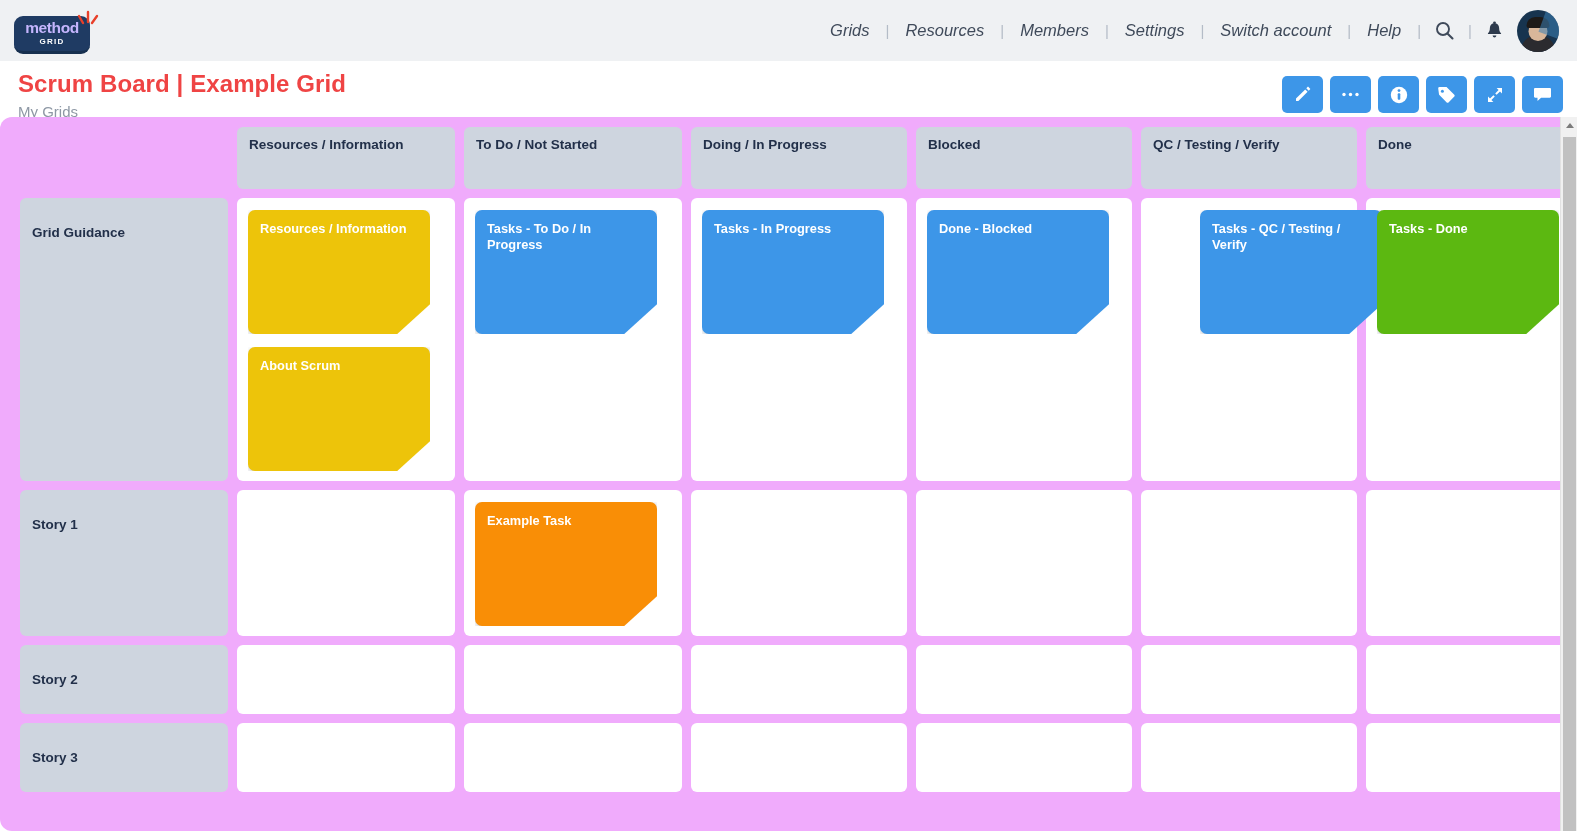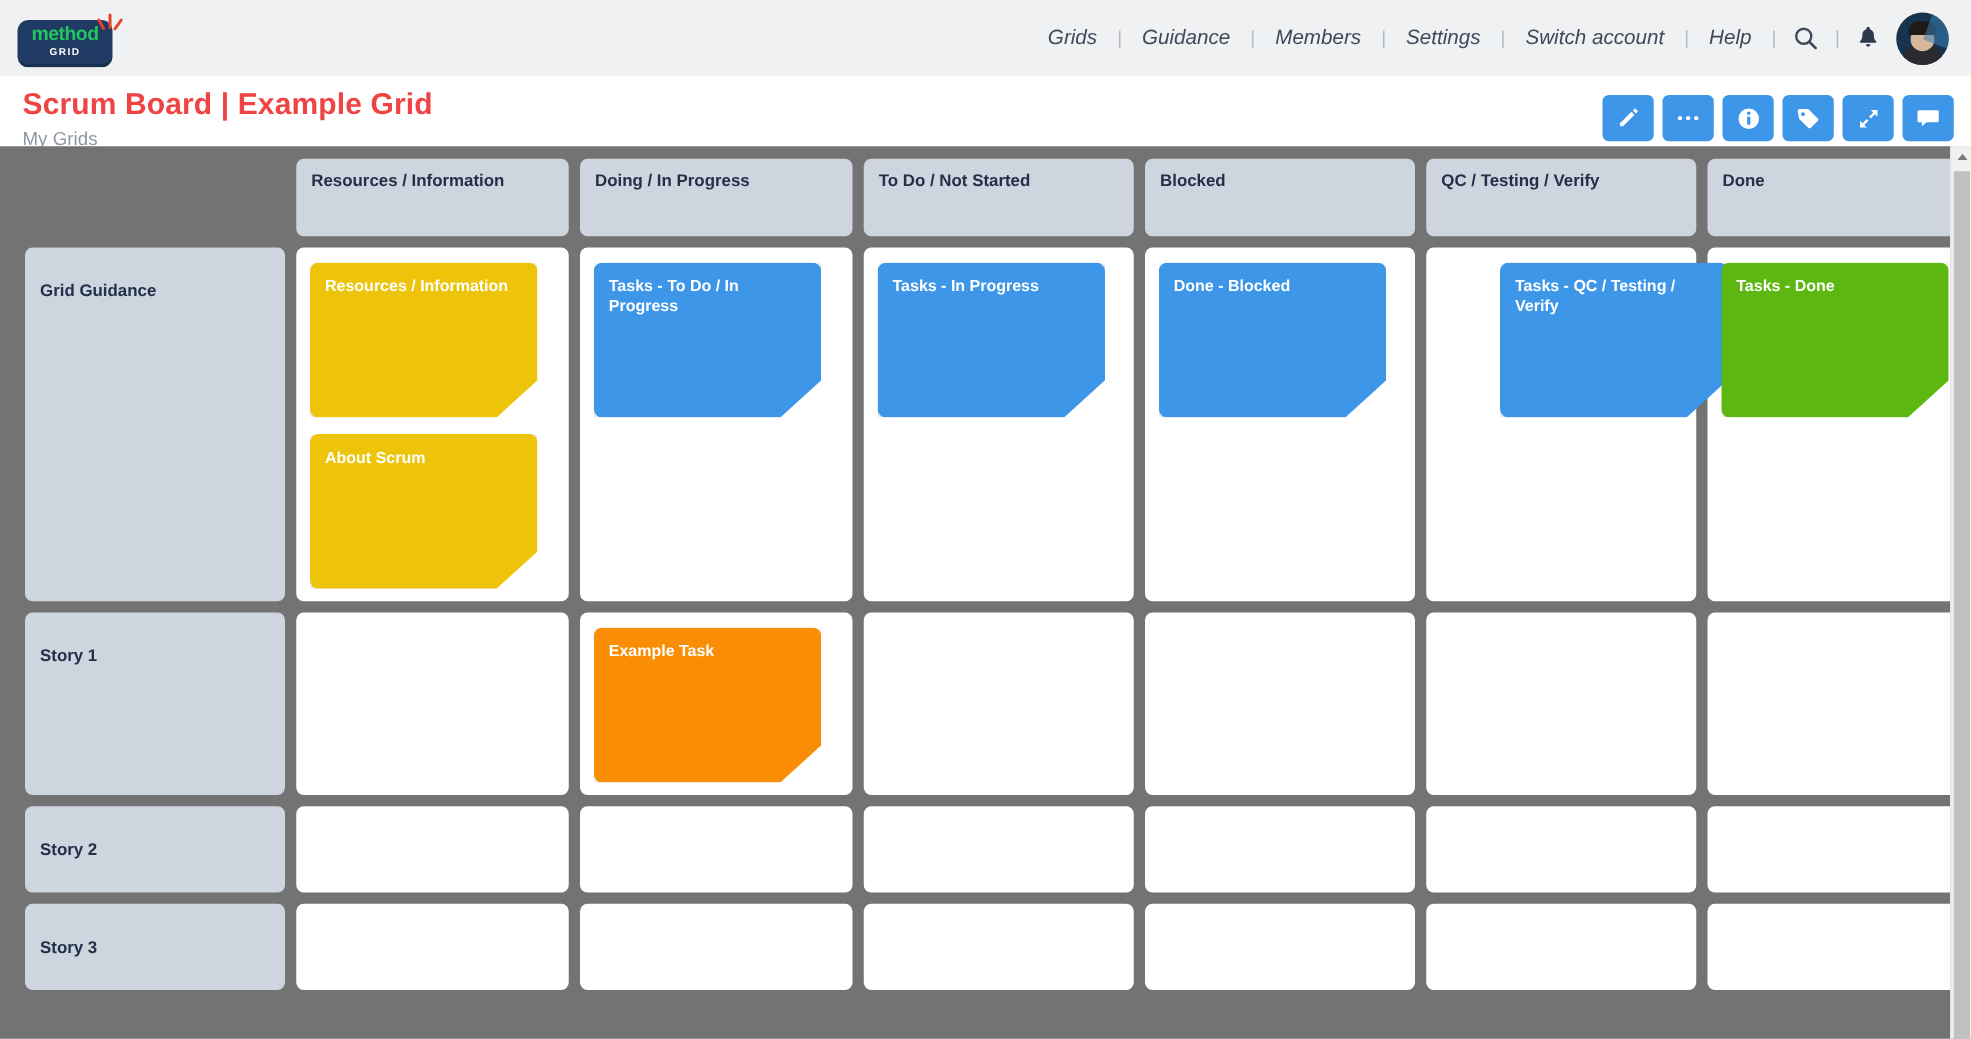--- a/index.html
+++ b/index.html
@@ -23,21 +23,21 @@
   .logo-badge {
     position: absolute; left: 0; top: 8px;
     width: 76px; height: 38px;
     background: #1f3b63;
     border-radius: 9px;
     border-bottom: 3px solid #17304f;
     display: flex; flex-direction: column;
     align-items: center; justify-content: center;
     line-height: 1;
   }
-  .logo-badge .m1 { color: #22c55e; font-size: 15.5px; font-weight: bold; letter-spacing: -0.4px; }
+  .logo-badge .m1 { color: #c4b5fd; font-size: 15.5px; font-weight: bold; letter-spacing: -0.4px; }
   .logo-badge .m2 { color: #ffffff; font-size: 8px; font-weight: bold; letter-spacing: 1.2px; margin-top: 2px; }
   .logo-spark { position: absolute; left: 62px; top: 0px; width: 26px; height: 20px; }
 
   .nav { margin-left: auto; display: flex; align-items: center; }
   .nav a {
     color: #3f4a5a; font-size: 16.5px; text-decoration: none;
     padding: 0 2px; white-space: nowrap; font-style: italic;
   }
   .nav .sep { color: #b4bcc7; font-size: 15px; margin: 0 14px; }
   .nav .icon-btn { display: flex; align-items: center; justify-content: center; color: #3f4a5a; }
@@ -78,22 +78,23 @@
     width: 41px; height: 37px; border-radius: 5px;
     background: #3d96e8; border: none;
     display: flex; align-items: center; justify-content: center;
     cursor: pointer; color: #ffffff;
   }
 
   
   .board-outer {
     position: absolute; left: 0; top: 117px;
     width: 1577px; height: 714px;
-    background: #737373;
+    background: #f0abfc;
     display: flex;
+    border-radius: 12px;
   }
   .board {
     flex: 1; min-width: 0; height: 714px;
     overflow: hidden;
     padding: 0 0 0 0;
   }
   .grid {
     display: grid;
     grid-template-columns: 208px 218px 218px 216px 216px 216px 216px;
     column-gap: 9px; row-gap: 9px;
@@ -176,21 +177,21 @@
         <line x1="7" y1="15" x2="3" y2="8"></line>
         <line x1="12" y1="14" x2="12" y2="4"></line>
         <line x1="16" y1="15" x2="21" y2="8"></line>
       </g>
     </svg>
   </div>
 
   <nav class="nav">
     <a href="#">Grids</a>
     <span class="sep">|</span>
-    <a href="#">Guidance</a>
+    <a href="#">Resources</a>
     <span class="sep">|</span>
     <a href="#">Members</a>
     <span class="sep">|</span>
     <a href="#">Settings</a>
     <span class="sep">|</span>
     <a href="#">Switch account</a>
     <span class="sep">|</span>
     <a href="#">Help</a>
     <span class="sep">|</span>
 
@@ -264,22 +265,22 @@
       </svg>
     </button>
   </div>
 </div>
 
 <div class="board-outer">
   <div class="board">
     <div class="grid" id="grid-root">
         <div class="corner-cell"></div>
         <div class="col-head">Resources / Information</div>
+        <div class="col-head">To Do / Not Started</div>
         <div class="col-head">Doing / In Progress</div>
-        <div class="col-head">To Do / Not Started</div>
         <div class="col-head">Blocked</div>
         <div class="col-head">QC / Testing / Verify</div>
         <div class="col-head">Done</div>
         <div class="row-head r-guidance">Grid Guidance</div>
         <div class="cell r-guidance">
           <div class="card yellow" style="background: rgb(237, 196, 10);"><span class="label">Resources / Information</span></div>
           <div class="card yellow" style="background: rgb(237, 196, 10);"><span class="label">About Scrum</span></div>
         </div>
         <div class="cell r-guidance">
           <div class="card blue" style="background: rgb(61, 150, 232);"><span class="label">Tasks - To Do / In Progress</span></div>

